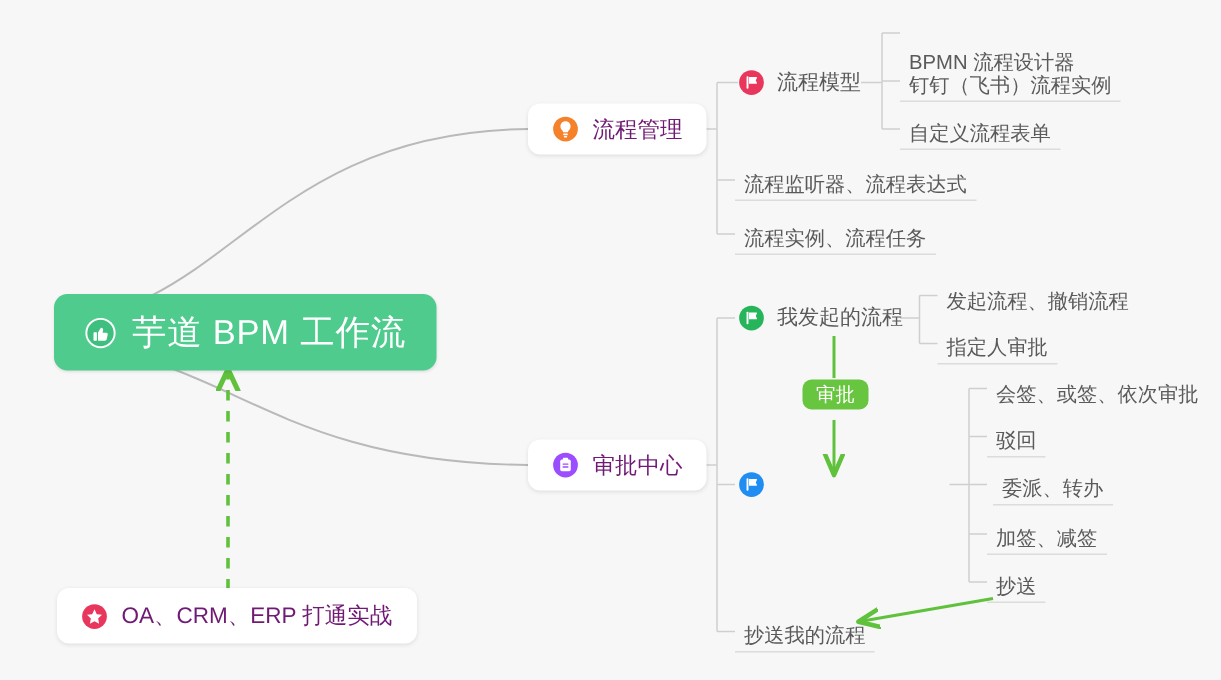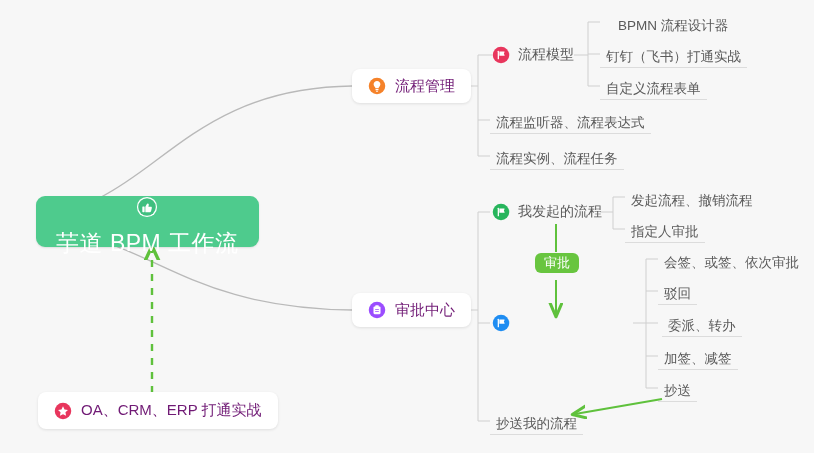--- a/index.html
+++ b/index.html
@@ -16,21 +16,20 @@
   
   .root-node{
     position:absolute;
     display:flex;align-items:center;gap:10px;
     background:#4ecb8d;
     border-radius:9px;
     padding:0 20px;
     height:51px;
     box-shadow:0 1px 2px rgba(0,0,0,.10);
     box-sizing:border-box;
-    flex-direction:column;
   }
   .root-label{
     color:#ffffff;font-size:23px;letter-spacing:.5px;white-space:nowrap;
   }
 
   
   .card-node{
     position:absolute;
     display:flex;align-items:center;gap:9px;
     background:#ffffff;
@@ -166,25 +165,25 @@
     <span class="ico">
       <svg viewBox="0 0 24 24" width="18" height="18">
         <circle cx="12" cy="12" r="11" fill="#e8365d"></circle>
         <rect x="7.6" y="6.4" width="1.7" height="11.2" rx=".7" fill="#ffffff"></rect>
         <path d="M9.8 7.2h6.4c.5 0 .8.4.6.85l-1 2.1 1 2.1c.2.45-.1.85-.6.85H9.8z" fill="#ffffff"></path>
       </svg>
     </span>
     <span class="plain-label">流程模型</span>
   </div>
 
-  <div class="leaf-node noline" style="left:600px;top:8px;margin-left:12px;">
+  <div class="leaf-node noline" style="left:600px;top:24px;">
     <span class="leaf-label">BPMN 流程设计器</span>
   </div>
   <div class="leaf-node" style="left:600px;top:40px;">
-    <span class="leaf-label">钉钉（飞书）打通实战</span>
+    <span class="leaf-label">钉钉（飞书）流程实例</span>
   </div>
   <div class="leaf-node" style="left:600px;top:72px;">
     <span class="leaf-label">自定义流程表单</span>
   </div>
 
   <div class="leaf-node" style="left:490px;top:106px;">
     <span class="leaf-label">流程监听器、流程表达式</span>
   </div>
   <div class="leaf-node" style="left:490px;top:142px;">
     <span class="leaf-label">流程实例、流程任务</span>

